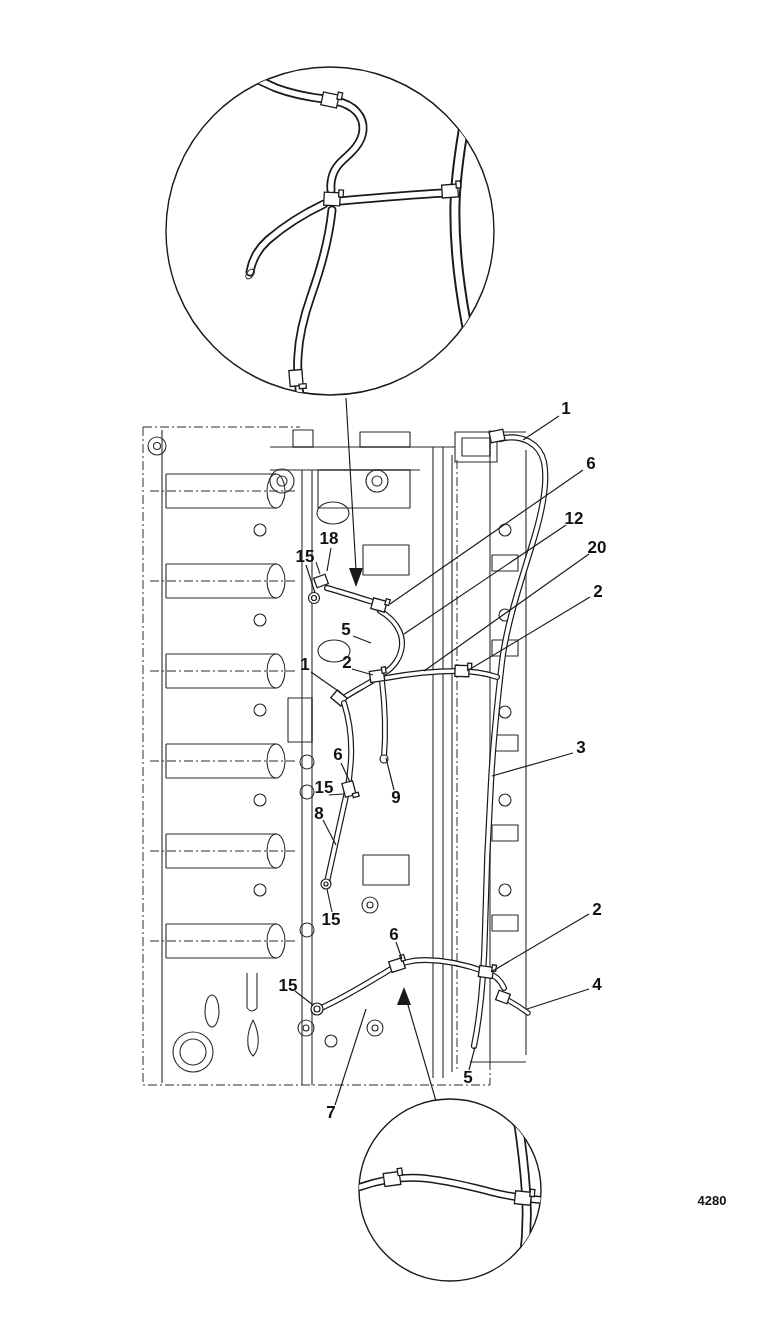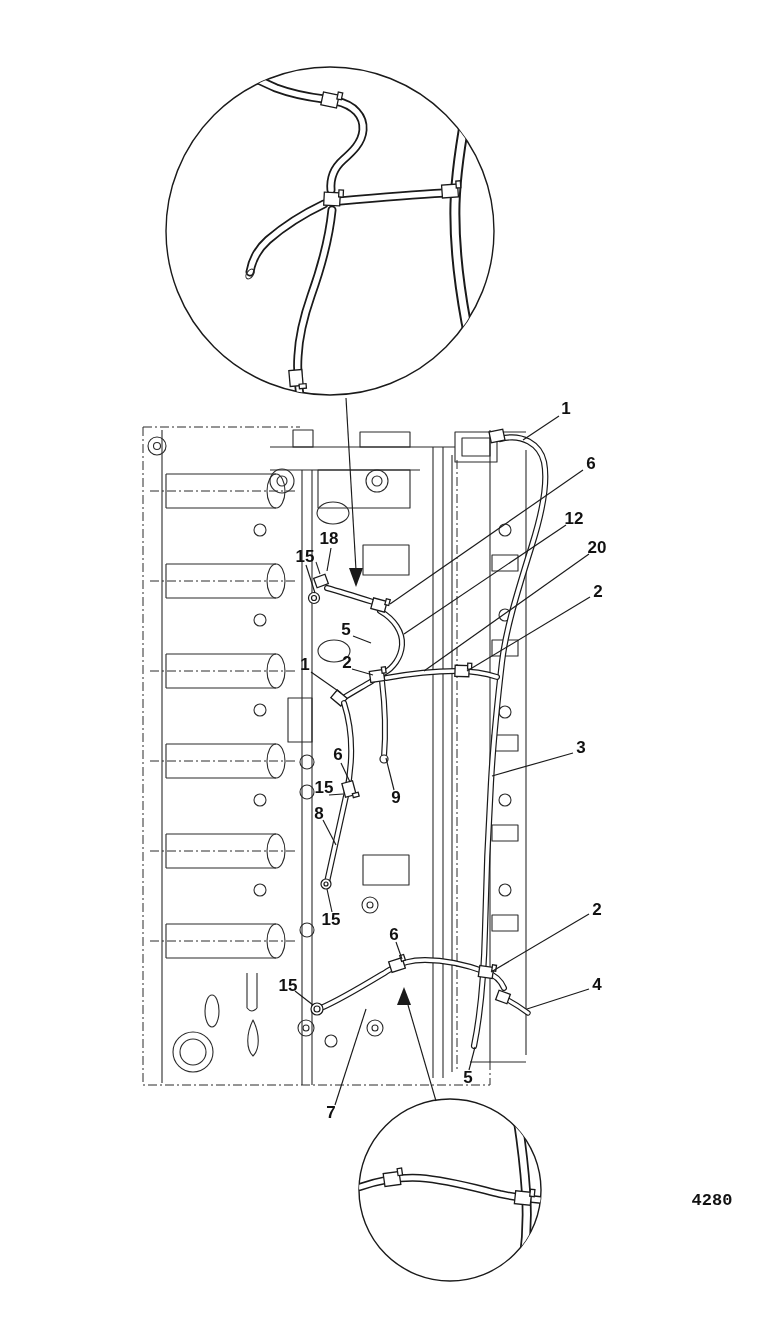--- a/index.html
+++ b/index.html
@@ -8,21 +8,21 @@
     font-family:"Liberation Sans",sans-serif;overflow:hidden;
   }
   .stage svg{position:absolute;left:0;top:0;}
   .callout{
     position:absolute;transform:translate(-50%,-50%);
     font-weight:bold;font-size:17px;color:#111;letter-spacing:0;
     user-select:none;white-space:nowrap;
   }
   .fig-number{
     position:absolute;transform:translate(-50%,-50%);
-    font-weight:bold;font-size:17px;color:#111;font-family:Liberation Mono, monospace;
+    font-weight:bold;font-size:13px;color:#111;
   }
   .ln{fill:none;stroke:#2b2b2b;stroke-width:1.1;stroke-linejoin:round;}
   .lnd{fill:none;stroke:#2b2b2b;stroke-width:1;stroke-dasharray:9 3 2 3;}
   .leader{stroke:#1a1a1a;stroke-width:1.15;fill:none;}
   .hoseO{fill:none;stroke:#1a1a1a;stroke-linecap:round;}
   .hoseI{fill:none;stroke:#ffffff;stroke-linecap:round;}
   .clamp{fill:#ffffff;stroke:#1a1a1a;stroke-width:1.3;}
   .ring{fill:#ffffff;stroke:#1a1a1a;stroke-width:1.2;}
   .detail-circle{fill:none;stroke:#1a1a1a;stroke-width:1.4;}
   .arrow{fill:#1a1a1a;stroke:none;}

